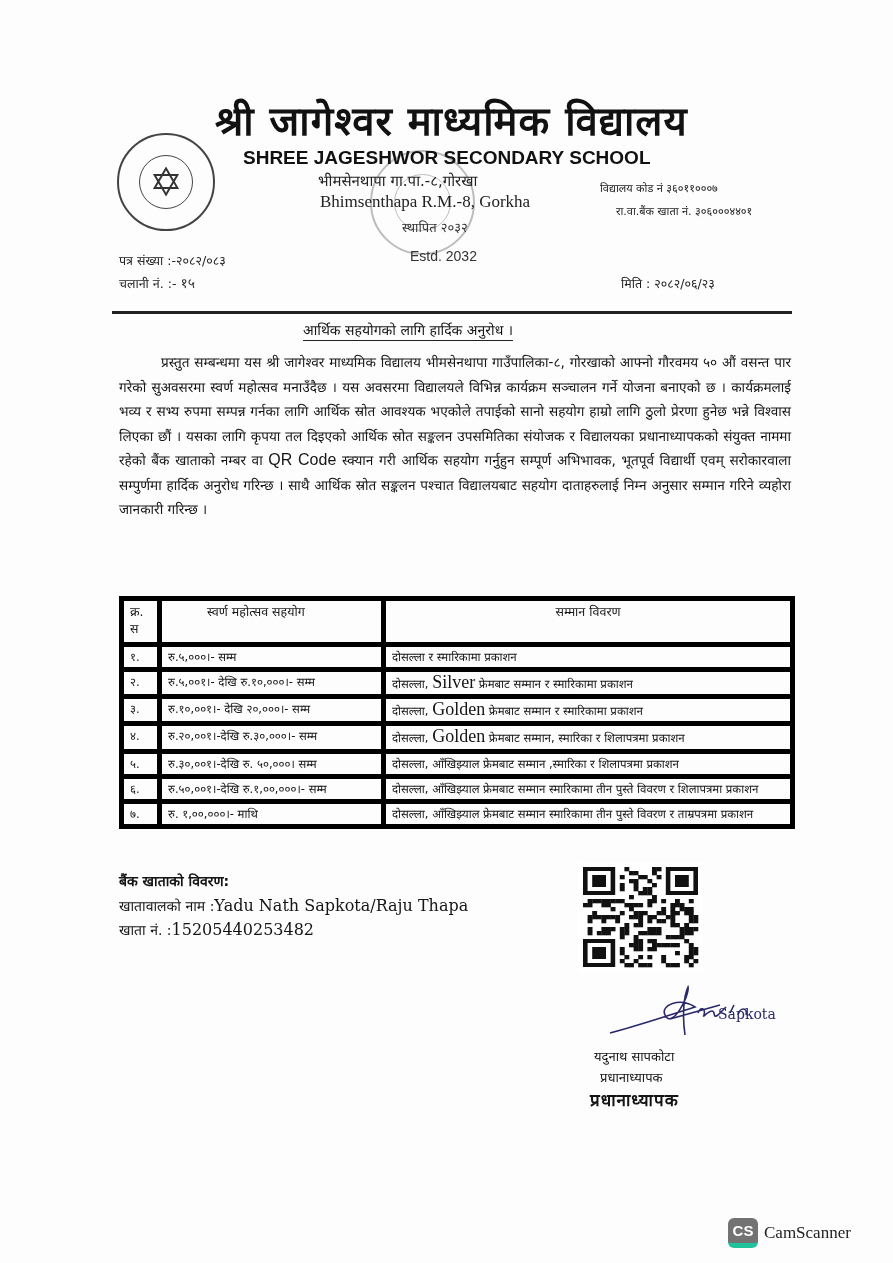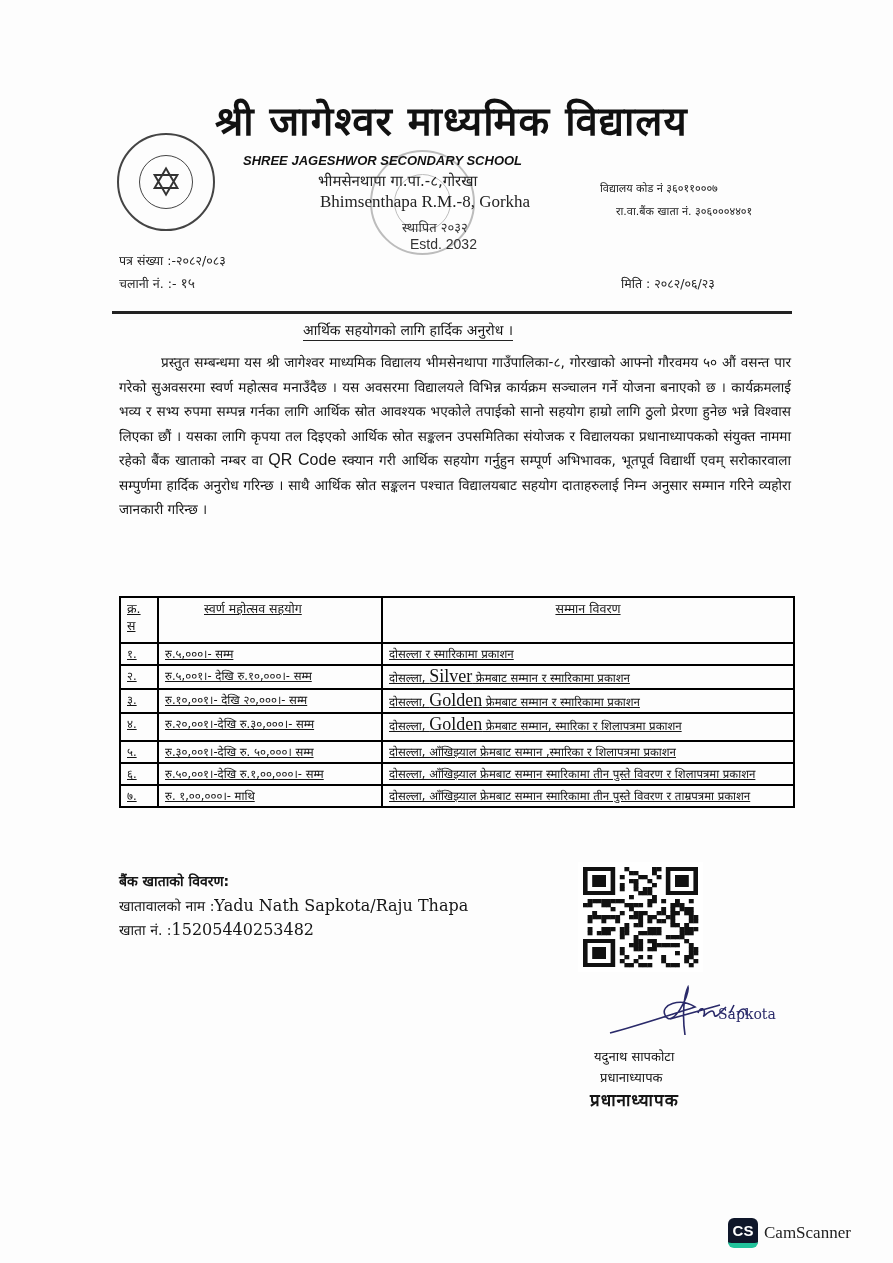--- a/index.html
+++ b/index.html
@@ -1,25 +1,25 @@
 <!DOCTYPE html>
 <html><head>
 <meta charset="utf-8">
 <style>
   * { box-sizing: border-box; margin: 0; padding: 0; }
   html, body { width: 893px; height: 1263px; background: #fdfdfd; overflow: hidden; }
   body { position: relative; font-family: "DejaVu Sans", sans-serif; color: #151515; }
   .abs { position: absolute; }
 
   .title-ne { left: 215px; top: 92px; font-size: 40px; font-weight: bold; letter-spacing: 1px; color: #111; }
-  .title-en { left: 243px; top: 153px; font-size: 13px; font-weight: bold; font-family: "Liberation Sans", sans-serif; color: #111; font-style: italic; }
+  .title-en { left: 243px; top: 147px; font-size: 19px; font-weight: bold; font-family: "Liberation Sans", sans-serif; color: #111; }
   .addr-ne { left: 318px; top: 170px; font-size: 15px; color: #222; }
   .addr-en { left: 320px; top: 192px; font-size: 17px; font-family: "Liberation Serif", serif; color: #222; }
   .estd-ne { left: 402px; top: 218px; font-size: 13px; color: #333; }
-  .estd-en { left: 410px; top: 236px; font-size: 14px; font-family: "Liberation Sans", sans-serif; color: #333; }
+  .estd-en { left: 410px; top: 248px; font-size: 14px; font-family: "Liberation Sans", sans-serif; color: #333; }
 
   .seal { border-radius: 50%; border: 2px solid #444; }
   .seal-left { left: 117px; top: 133px; width: 98px; height: 98px; }
   .seal-left .inner { position: absolute; left: 20px; top: 20px; width: 54px; height: 54px; border: 1.5px solid #444; border-radius: 50%; }
   .seal-center { left: 370px; top: 150px; width: 105px; height: 105px; border-color: #888; opacity: .55; }
   .seal-center .inner { position: absolute; left: 22px; top: 22px; width: 57px; height: 57px; border: 1.5px solid #888; border-radius: 50%; }
   .star { position: absolute; left: 50%; top: 50%; transform: translate(-50%, -50%); font-size: 40px; color: #333; line-height: 1; }
 
   .meta-right { left: 600px; font-size: 11px; color: #222; }
 
@@ -28,21 +28,21 @@
 
   .hr-top { left: 112px; top: 311px; width: 680px; height: 0; border-top: 3px solid #222; }
 
   .subject { left: 0; width: 816px; top: 320px; text-align: center; font-size: 14px; }
   .subject span { border-bottom: 1.5px solid #222; padding-bottom: 2px; }
 
   .para { left: 119px; top: 350px; width: 672px; font-size: 13.6px; line-height: 24.5px; text-align: justify; text-indent: 42px; }
   .para .latin { font-family: "Liberation Sans", sans-serif; font-size: 16px; }
 
   table.honours { position: absolute; left: 119px; top: 596px; width: 676px; border-collapse: collapse; font-size: 11.5px; }
-  table.honours th, table.honours td { border: 2px solid #000000; padding: 2px 6px; vertical-align: top; text-align: left; text-decoration: underline; }
+  table.honours th, table.honours td { border: 5px solid #000000; padding: 2px 6px; vertical-align: top; text-align: left; }
   table.honours th { font-weight: normal; font-size: 12.5px; height: 46px; }
   table.honours th.c2 { padding-left: 45px; }
   table.honours th.c3 { text-align: center; }
   table.honours td { height: 21px; line-height: 16px; }
   table.honours td .latin { font-family: "Liberation Serif", serif; font-size: 18px; }
   .col1 { width: 38px; }
   .col2 { width: 224px; }
 
   .bank { left: 119px; top: 870px; font-size: 14px; line-height: 23.5px; }
   .bank .h { font-weight: bold; }
@@ -50,21 +50,21 @@
   .bank .last { font-size: 13px; }
 
   .qr { left: 578px; top: 862px; width: 125px; height: 110px; background: #fff; }
 
   .sign { left: 600px; top: 985px; width: 180px; height: 55px; }
   .sig-name { left: 594px; top: 1047px; font-size: 13px; }
   .sig-title { left: 600px; top: 1068px; font-size: 13px; }
   .sig-stamp { left: 590px; top: 1088px; font-size: 17px; font-weight: bold; letter-spacing: 1px; }
 
   .cs { left: 728px; top: 1218px; display: flex; align-items: center; gap: 6px; }
-  .cs-logo { width: 30px; height: 30px; background: #0f172a; border-radius: 6px; color: #fff; font-family: "Liberation Sans", sans-serif; font-weight: bold; font-size: 15px; display: flex; align-items: center; justify-content: center; border-bottom: 5px solid #21c39b; }
+  .cs-logo { width: 30px; height: 30px; background: #737373; border-radius: 6px; color: #fff; font-family: "Liberation Sans", sans-serif; font-weight: bold; font-size: 15px; display: flex; align-items: center; justify-content: center; border-bottom: 5px solid #21c39b; }
   .cs-text { font-family: "Liberation Serif", serif; font-size: 17px; color: #222; }
 </style>
 </head>
 <body>
 
 <div class="abs seal seal-left">
   <div class="inner"></div>
   <span class="star">✡</span>
 </div>
 <div class="abs seal seal-center">

